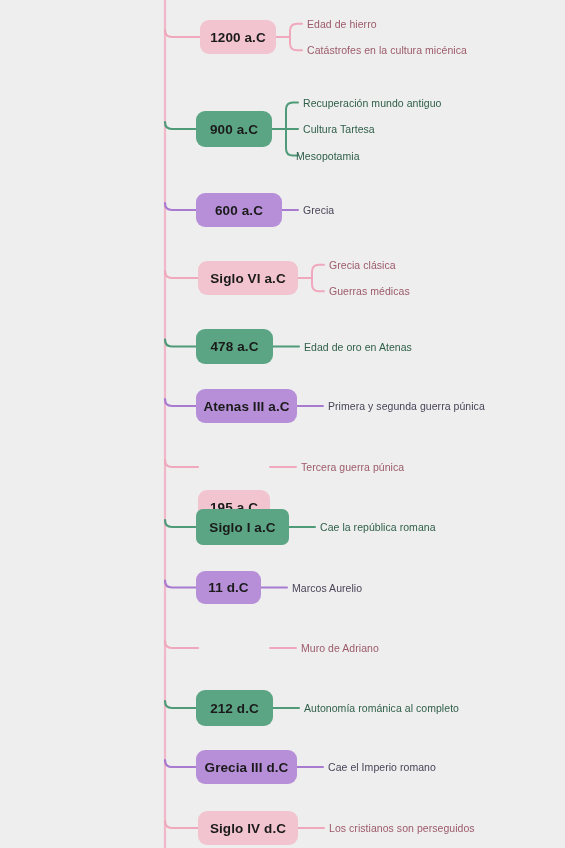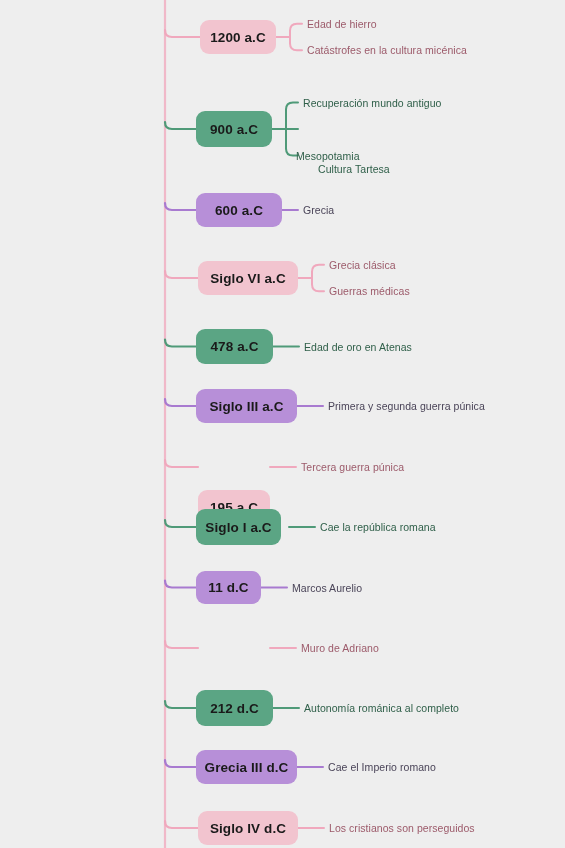--- a/index.html
+++ b/index.html
@@ -91,34 +91,34 @@
       <path d="M 165 760 L 165 760 Q 165 767 172 767 L 196 767" fill="none" stroke="#a87ad0" stroke-width="2.2" stroke-linecap="round"></path>
       <path d="M 297 767 L 323 767" fill="none" stroke="#a87ad0" stroke-width="2" stroke-linecap="round"></path>
       <path d="M 165 821 L 165 821 Q 165 828 172 828 L 198 828" fill="none" stroke="#f0a8bd" stroke-width="2.2" stroke-linecap="round"></path>
       <path d="M 298 828 L 324 828" fill="none" stroke="#f0a8bd" stroke-width="2" stroke-linecap="round"></path>
     </svg>
 <div class="node" style="left: 200px; top: 20px; width: 76px; height: 34px; background: rgb(242, 196, 207); color: rgb(26, 26, 26);">1200 a.C</div>
     <div class="child-label" style="left: 307px; top: 18.75px; color: rgb(156, 90, 106);">Edad de hierro</div>
     <div class="child-label" style="left: 307px; top: 45.25px; color: rgb(156, 90, 106); text-align: right;">Catástrofes en la cultura micénica</div>
     <div class="node" style="left: 196px; top: 111px; width: 76px; height: 36px; background: rgb(91, 165, 132); color: rgb(26, 26, 26);">900 a.C</div>
     <div class="child-label" style="left: 303px; top: 97.5px; color: rgb(47, 95, 73);">Recuperación mundo antiguo</div>
-    <div class="child-label" style="left: 318px; top: 124px; color: rgb(47, 95, 73); margin-top: 40px;">Cultura Tartesa</div>
+    <div class="child-label" style="left: 303px; top: 124px; color: rgb(47, 95, 73);">Cultura Tartesa</div>
     <div class="child-label" style="left: 296px; top: 150.5px; color: rgb(47, 95, 73);">Mesopotamia</div>
     <div class="node" style="left: 196px; top: 193px; width: 86px; height: 34px; background: rgb(183, 143, 216); color: rgb(26, 26, 26);">600 a.C</div>
     <div class="child-label" style="left: 303px; top: 205px; color: rgb(74, 68, 88);">Grecia</div>
     <div class="node" style="left: 198px; top: 261px; width: 100px; height: 34px; background: rgb(242, 196, 207); color: rgb(26, 26, 26);">Siglo VI a.C</div>
     <div class="child-label" style="left: 329px; top: 259.75px; color: rgb(156, 90, 106);">Grecia clásica</div>
     <div class="child-label" style="left: 329px; top: 286.25px; color: rgb(156, 90, 106);">Guerras médicas</div>
     <div class="node" style="left: 196px; top: 329px; width: 77px; height: 35px; background: rgb(91, 165, 132); color: rgb(26, 26, 26);">478 a.C</div>
     <div class="child-label" style="left: 304px; top: 341.5px; color: rgb(47, 95, 73);">Edad de oro en Atenas</div>
-    <div class="node" style="left: 196px; top: 389px; width: 101px; height: 34px; background: rgb(183, 143, 216); color: rgb(26, 26, 26);">Siglo III a.C</div>
+    <div class="node" style="left: 196px; top: 389px; width: 101px; height: 34px; background: rgb(183, 143, 216); color: rgb(26, 26, 26);">Atenas III a.C</div>
     <div class="child-label" style="left: 328px; top: 401px; color: rgb(74, 68, 88);">Primera y segunda guerra púnica</div>
     <div class="node" style="left: 198px; top: 450px; width: 72px; height: 34px; background: rgb(242, 196, 207); color: rgb(26, 26, 26); margin-top: 40px;">195 a.C</div>
     <div class="child-label" style="left: 301px; top: 462px; color: rgb(156, 90, 106);">Tercera guerra púnica</div>
-    <div class="node" style="left: 196px; top: 509px; width: 85px; height: 36px; background: rgb(91, 165, 132); color: rgb(26, 26, 26);">Siglo I a.C</div>
+    <div class="node" style="left: 196px; top: 509px; width: 93px; height: 36px; background: rgb(91, 165, 132); color: rgb(26, 26, 26); border-radius: 7px;">Siglo I a.C</div>
     <div class="child-label" style="left: 320px; top: 522px; color: rgb(47, 95, 73);">Cae la república romana</div>
     <div class="node" style="left: 196px; top: 571px; width: 65px; height: 33px; background: rgb(183, 143, 216); color: rgb(26, 26, 26);">11 d.C</div>
     <div class="child-label" style="left: 292px; top: 582.5px; color: rgb(74, 68, 88);">Marcos Aurelio</div>
     <div class="child-label" style="left: 301px; top: 643px; color: rgb(156, 90, 106);">Muro de Adriano</div>
     <div class="node" style="left: 196px; top: 690px; width: 77px; height: 36px; background: rgb(91, 165, 132); color: rgb(26, 26, 26);">212 d.C</div>
     <div class="child-label" style="left: 304px; top: 703px; color: rgb(47, 95, 73);">Autonomía románica al completo</div>
     <div class="node" style="left: 196px; top: 750px; width: 101px; height: 34px; background: rgb(183, 143, 216); color: rgb(26, 26, 26);">Grecia III d.C</div>
     <div class="child-label" style="left: 328px; top: 762px; color: rgb(74, 68, 88);">Cae el Imperio romano</div>
     <div class="node" style="left: 198px; top: 811px; width: 100px; height: 34px; background: rgb(242, 196, 207); color: rgb(26, 26, 26);">Siglo IV d.C</div>
     <div class="child-label" style="left: 329px; top: 823px; color: rgb(156, 90, 106);">Los cristianos son perseguidos</div>

